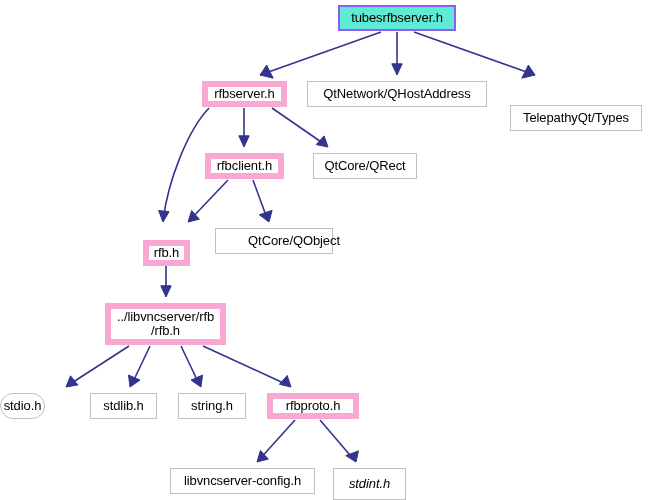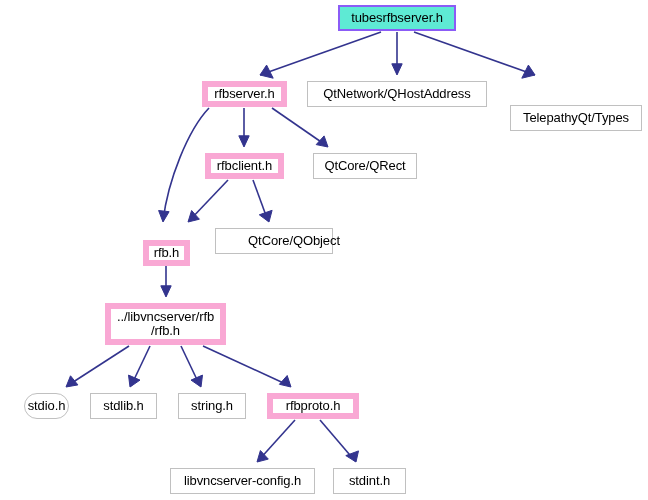--- a/index.html
+++ b/index.html
@@ -91,20 +91,20 @@
       <div class="node current thick" style="left: 338px; top: 5px; width: 118px; height: 26px;"><span class="node-label">tubesrfbserver.h</span></div>
       <div class="node thick" style="left: 202px; top: 81px; width: 85px; height: 26px;"><span class="node-label">rfbserver.h</span></div>
       <div class="node" style="left: 307px; top: 81px; width: 180px; height: 26px;"><span class="node-label">QtNetwork/QHostAddress</span></div>
       <div class="node" style="left: 510px; top: 81px; width: 132px; height: 26px; margin-top: 24px;"><span class="node-label">TelepathyQt/Types</span></div>
       <div class="node thick" style="left: 205px; top: 153px; width: 79px; height: 26px;"><span class="node-label">rfbclient.h</span></div>
       <div class="node" style="left: 313px; top: 153px; width: 104px; height: 26px;"><span class="node-label">QtCore/QRect</span></div>
       <div class="node thick" style="left: 143px; top: 228px; width: 47px; height: 26px; margin-top: 12px;"><span class="node-label">rfb.h</span></div>
       <div class="node" style="left: 215px; top: 228px; width: 118px; height: 26px; padding-left: 40px;"><span class="node-label">QtCore/QObject</span></div>
       <div class="node thick" style="left: 105px; top: 303px; width: 121px; height: 42px;"><span class="node-label">../libvncserver/rfb
 /rfb.h</span></div>
-      <div class="node" style="left: 24px; top: 393px; width: 45px; height: 26px; border-radius: 13px;"><span class="node-label">stdio.h</span></div>
+      <div class="node" style="left: 0; top: 393px; width: 45px; height: 26px; border-radius: 13px;"><span class="node-label">stdio.h</span></div>
       <div class="node" style="left: 90px; top: 393px; width: 67px; height: 26px;"><span class="node-label">stdlib.h</span></div>
       <div class="node" style="left: 178px; top: 393px; width: 68px; height: 26px;"><span class="node-label">string.h</span></div>
       <div class="node thick" style="left: 267px; top: 393px; width: 92px; height: 26px;"><span class="node-label">rfbproto.h</span></div>
       <div class="node" style="left: 170px; top: 468px; width: 145px; height: 26px;"><span class="node-label">libvncserver-config.h</span></div>
-      <div class="node" style="left: 333px; top: 468px; width: 73px; height: 26px;"><span class="node-label">stdint.h</span></div>
+      <div class="node" style="left: 333px; top: 468px; width: 73px; height: 32px; font-style: italic;"><span class="node-label">stdint.h</span></div>
     </div>
 </div>
 
 </body></html>

